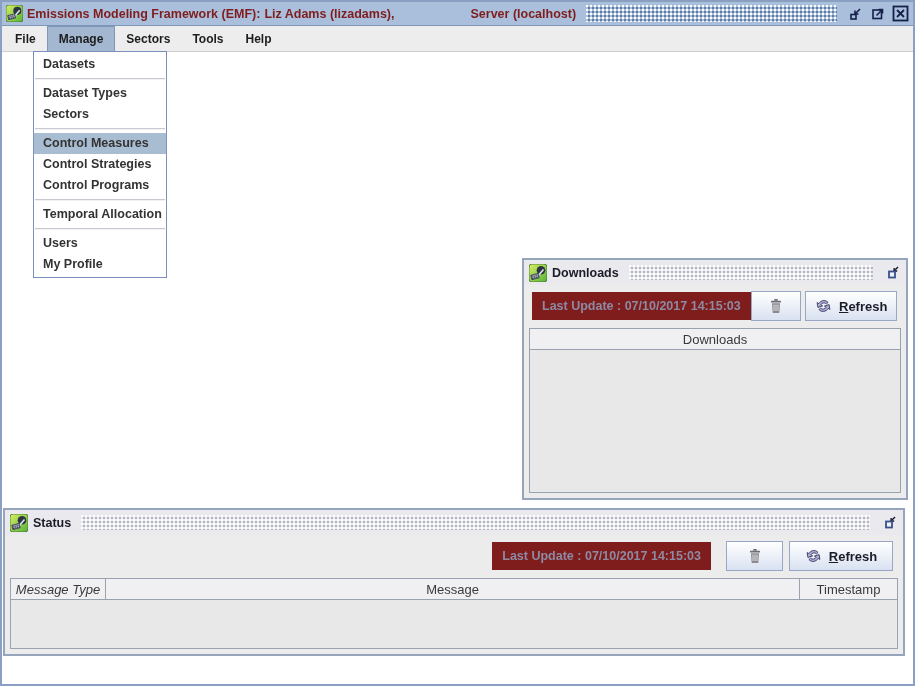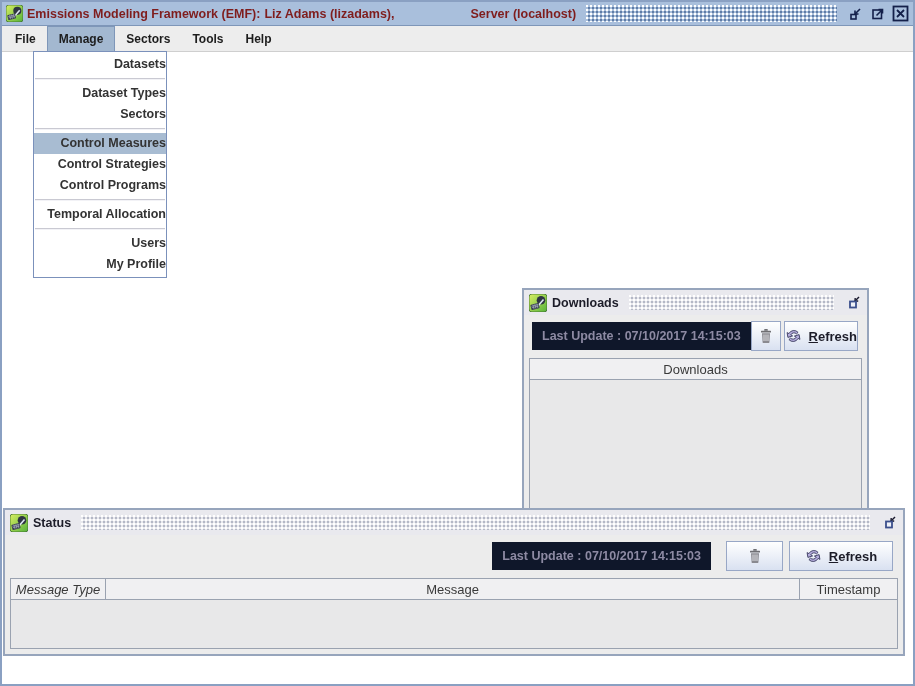--- a/index.html
+++ b/index.html
@@ -21,41 +21,41 @@
 
   
   .menubar{height:25px;background:#ededed;display:flex;align-items:stretch;
            border-bottom:1px solid #cfcfcf;padding-left:2px;}
   .menuitem{display:flex;align-items:center;padding:0 11px;font-size:12px;
             font-weight:bold;color:#1d1d1d;}
   .menuitem.selected{background:#a3b8d0;border:1px solid #7e96b8;border-bottom:none;}
 
   
   .popup{position:absolute;left:31px;top:49px;width:134px;background:#ffffff;
-         border:1px solid #7b91bb;box-sizing:border-box;padding:2px 0;z-index:30;text-align:right;}
+         border:1px solid #7b91bb;box-sizing:border-box;padding:2px 0;z-index:30;}
   .popup .item{height:21px;line-height:21px;padding-left:9px;font-size:12.5px;
                font-weight:bold;color:#333333;white-space:nowrap;}
   .popup .item.selected{background:#a8bcd2;}
   .popup .sep{height:0;border-top:1px solid #c9c9d2;border-bottom:1px solid #f2f2f6;margin:3px 1px;}
 
   
   .iframe{position:absolute;box-sizing:border-box;border:2px solid #97a5bc;
           background:#ececec;box-shadow:0 0 0 1px #c6cedc inset;}
   .if-titlebar{height:25px;background:#e9e9ee;border-bottom:1px solid #b9c0cf;
                display:flex;align-items:center;padding:0 5px;gap:5px;}
   .if-title{font-weight:bold;font-size:12.5px;color:#1c1c28;white-space:nowrap;}
   .bumps-gray{flex:1 1 auto;height:15px;margin:0 5px;
     background-color:#e9e9ee;
     background-image:radial-gradient(circle at 1px 1px,#ffffff 1px,transparent 1.3px),
                      radial-gradient(circle at 3px 3px,#b4b8c6 1px,transparent 1.3px);
     background-size:4px 4px;}
   .if-content{position:absolute;left:0;right:0;top:25px;bottom:0;background:#ececec;}
 
   
-  .lastupdate{height:28px;line-height:28px;padding:0 10px;background:#0f172a;
+  .lastupdate{height:28px;line-height:28px;padding:0 10px;background:#7f1d1d;
               font-weight:bold;font-size:12.5px;color:#8d8aa3;white-space:nowrap;}
   .btn{height:30px;box-sizing:border-box;border:1px solid #98a7c6;
        background:linear-gradient(#ffffff,#d9e1f1);display:flex;align-items:center;
        justify-content:center;gap:7px;font-weight:bold;font-size:13px;color:#1c1c28;
        padding:0;cursor:default;font-family:"Liberation Sans",sans-serif;text-align:right;}
   .btn.trash{width:57px;}
   .btn.refresh{width:104px;}
   .mnemonic{text-decoration:underline;}
 
   
@@ -139,21 +139,21 @@
     <div class="item selected">Control Measures</div>
     <div class="item">Control Strategies</div>
     <div class="item">Control Programs</div>
     <div class="sep"></div>
     <div class="item">Temporal Allocation</div>
     <div class="sep"></div>
     <div class="item">Users</div>
     <div class="item">My Profile</div>
   </div>
 
-  <div class="iframe" style="left:520px;top:256px;width:347px;height:242px;margin-top:30px;">
+  <div class="iframe" style="left:520px;top:256px;width:386px;height:242px;">
     <div class="if-titlebar">
       <span style="display:flex;">
         <svg width="18" height="18" viewBox="0 0 18 18">
           <rect width="18" height="18" rx="3" fill="url(#lg)" stroke="#3a6b2a" stroke-width="0.8"></rect>
           <circle cx="12" cy="6.2" r="4.3" fill="#2e3542"></circle>
           <path d="M8.5 12.5 L14.5 5.5" stroke="#dfe7f4" stroke-width="1.6"></path>
           <g transform="rotate(-14 6 12.5)">
             <rect x="1.8" y="9.8" width="8.4" height="5.4" rx="0.8" fill="#39404f"></rect>
             <path d="M2.6 11.4 h7 M2.6 12.9 h7 M4.4 10.2 v4.4 M6.4 10.2 v4.4 M8.4 10.2 v4.4" stroke="#aeb6c6" stroke-width="0.6"></path>
           </g>

